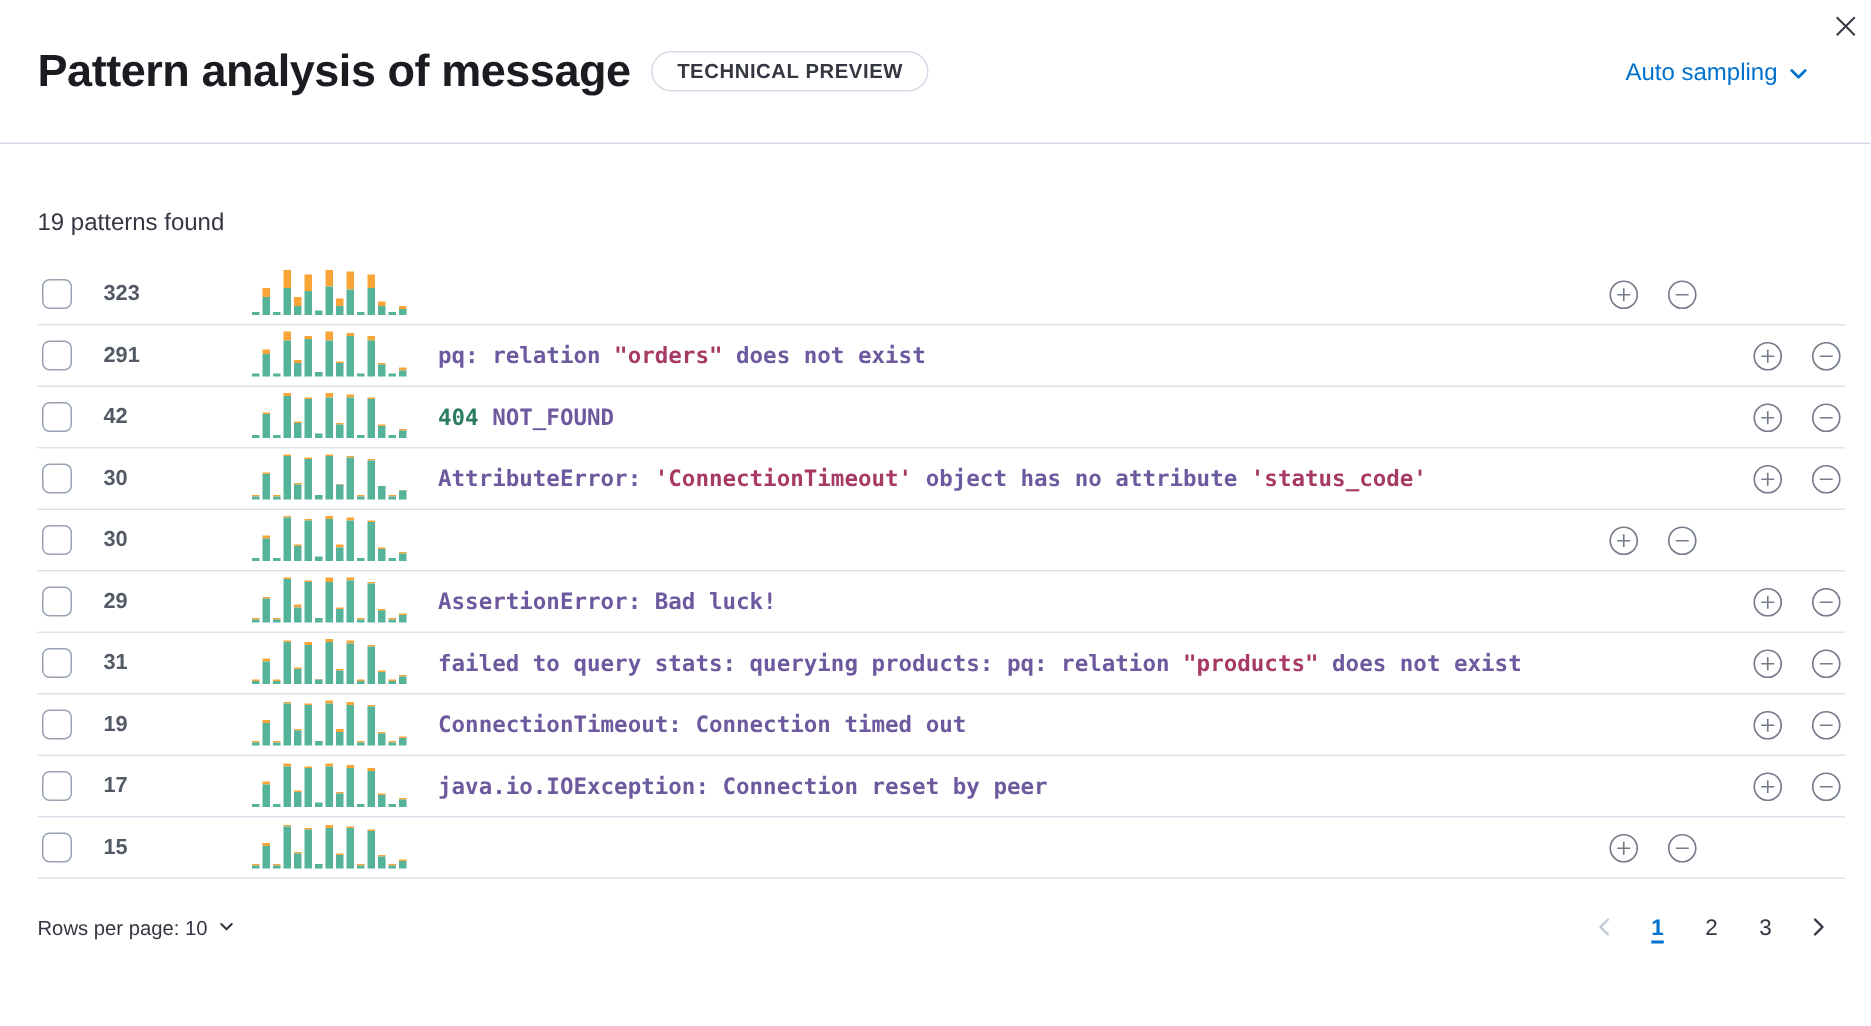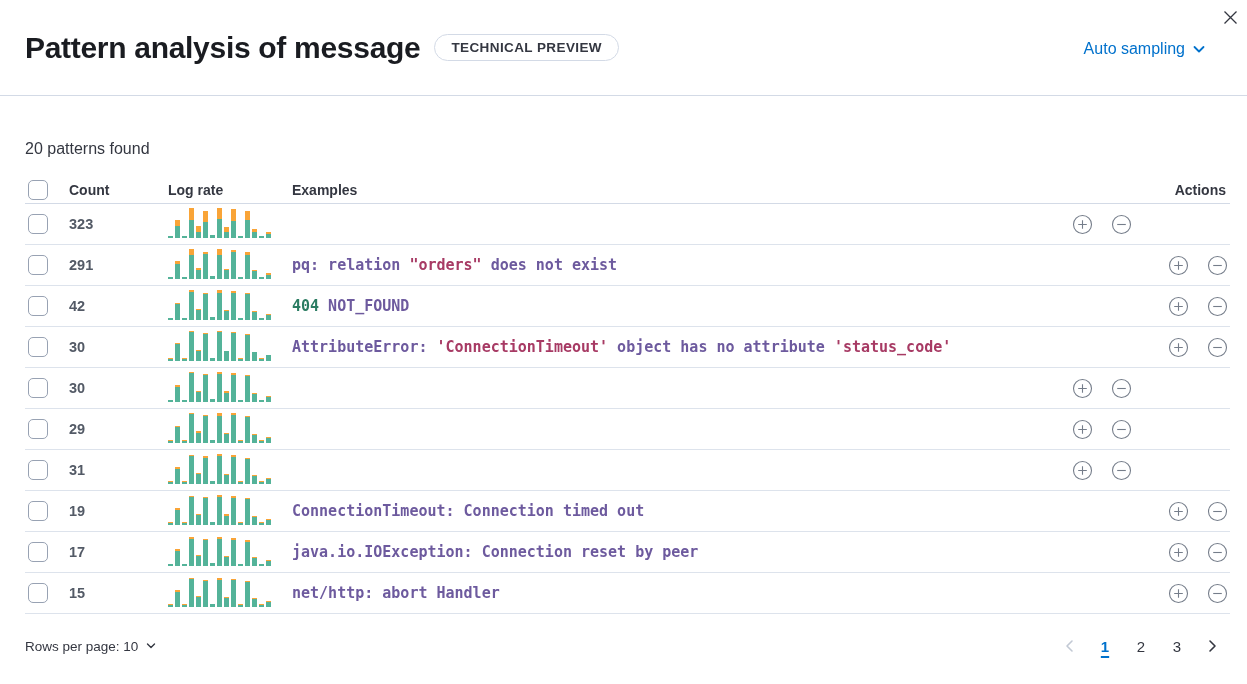--- a/index.html
+++ b/index.html
@@ -68,32 +68,23 @@
     </div>
     <button class="sampling">
       <span>Auto sampling</span>
       <svg width="16" height="16" viewBox="0 0 16 16">
           <path d="M3.5 6l4.5 4.5L12.5 6" fill="none" stroke="#0071cc" stroke-width="1.8" stroke-linecap="round" stroke-linejoin="round"></path>
         </svg>
     </button>
   </div>
 
   <div class="content">
-    <div class="summary">20 patterns found</div>
+    <div class="summary">19 patterns found</div>
 
     <div class="table">
-      <div class="thead">
-        <div class="cell">
-            <div class="checkbox"></div>
-          </div>
-        <div class="th">Count</div>
-        <div class="th">Log rate</div>
-        <div class="th">Examples</div>
-        <div class="th right">Actions</div>
-      </div>
       <div>
   <div class="trow">
     <div class="cell">
               <div class="checkbox"></div>
             </div>
     <div class="count">323</div>
     <div class="spark">
               <div class="bar">
                 <div class="seg orange" style="height: 0%;"></div>
                 <div class="seg teal" style="height: 5%;"></div>
@@ -566,20 +557,21 @@
               </div>
               <div class="bar">
                 <div class="seg orange" style="height: 2%;"></div>
                 <div class="seg teal" style="height: 5%;"></div>
               </div>
               <div class="bar">
                 <div class="seg orange" style="height: 3%;"></div>
                 <div class="seg teal" style="height: 16%;"></div>
               </div>
             </div>
+    <div class="example"><span class="tok-p">AssertionError: Bad luck!</span></div>
     <div class="actions">
       <button class="action">
         <svg width="21" height="21" viewBox="0 0 21 21">
                   <circle cx="10.5" cy="10.5" r="9" fill="none" stroke="currentColor" stroke-width="1.1"></circle>
                   <path d="M10.5 6.2v8.6M6.2 10.5h8.6" stroke="currentColor" stroke-width="1.1"></path>
                 </svg>
       </button>
       <button class="action">
         <svg width="21" height="21" viewBox="0 0 21 21">
                   <circle cx="10.5" cy="10.5" r="9" fill="none" stroke="currentColor" stroke-width="1.1"></circle>
@@ -649,20 +641,21 @@
               </div>
               <div class="bar">
                 <div class="seg orange" style="height: 2%;"></div>
                 <div class="seg teal" style="height: 5%;"></div>
               </div>
               <div class="bar">
                 <div class="seg orange" style="height: 3%;"></div>
                 <div class="seg teal" style="height: 16%;"></div>
               </div>
             </div>
+    <div class="example"><span class="tok-p">failed to query stats: querying products: pq: relation </span><span class="tok-r">"products"</span><span class="tok-p"> does not exist</span></div>
     <div class="actions">
       <button class="action">
         <svg width="21" height="21" viewBox="0 0 21 21">
                   <circle cx="10.5" cy="10.5" r="9" fill="none" stroke="currentColor" stroke-width="1.1"></circle>
                   <path d="M10.5 6.2v8.6M6.2 10.5h8.6" stroke="currentColor" stroke-width="1.1"></path>
                 </svg>
       </button>
       <button class="action">
         <svg width="21" height="21" viewBox="0 0 21 21">
                   <circle cx="10.5" cy="10.5" r="9" fill="none" stroke="currentColor" stroke-width="1.1"></circle>
@@ -900,21 +893,20 @@
               </div>
               <div class="bar">
                 <div class="seg orange" style="height: 2%;"></div>
                 <div class="seg teal" style="height: 5%;"></div>
               </div>
               <div class="bar">
                 <div class="seg orange" style="height: 3%;"></div>
                 <div class="seg teal" style="height: 14%;"></div>
               </div>
             </div>
-    <div class="example"><span class="tok-p">net/http: abort Handler</span></div>
     <div class="actions">
       <button class="action">
         <svg width="21" height="21" viewBox="0 0 21 21">
                   <circle cx="10.5" cy="10.5" r="9" fill="none" stroke="currentColor" stroke-width="1.1"></circle>
                   <path d="M10.5 6.2v8.6M6.2 10.5h8.6" stroke="currentColor" stroke-width="1.1"></path>
                 </svg>
       </button>
       <button class="action">
         <svg width="21" height="21" viewBox="0 0 21 21">
                   <circle cx="10.5" cy="10.5" r="9" fill="none" stroke="currentColor" stroke-width="1.1"></circle>

